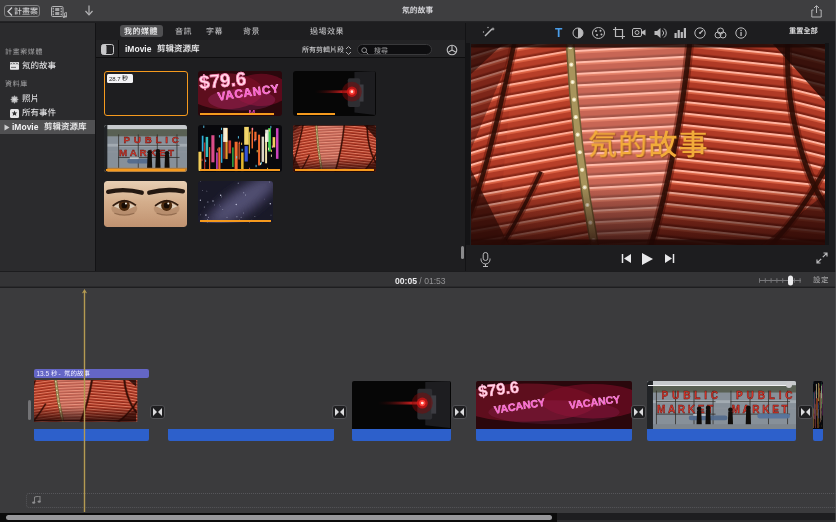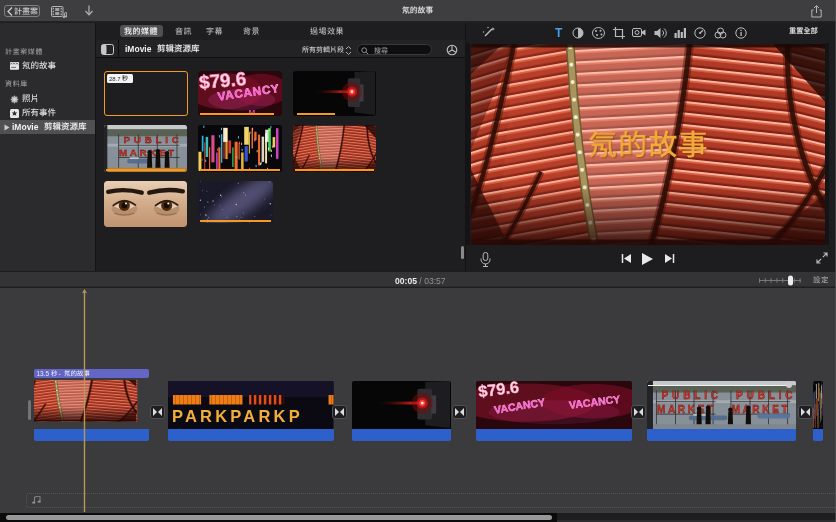--- a/index.html
+++ b/index.html
@@ -718,21 +718,21 @@
       </svg>
       <svg class="abs" style="left:198px;top:230px" width="11" height="11">
         <path d="M9.5,1 L9.5,10" stroke="#e8e8ea" stroke-width="1.5"></path>
         <path d="M1,1 L8,5.5 L1,10 Z" fill="#e8e8ea"></path>
       </svg>
       <svg class="abs" style="left:350px;top:229px" width="12" height="12">
         <path d="M7.5,1 L11,1 L11,4.5 M11,1 L6.8,5.2 M4.5,11 L1,11 L1,7.5 M1,11 L5.2,6.8" stroke="#bababc" fill="none" stroke-width="1.2"></path>
       </svg>
     </div>
     <div class="abs" style="left:0;top:271px;width:836px;height:16px;background:#343436;border-top:1px solid #1c1c1e;border-bottom:1px solid #2a2a2c">
-      <div class="abs" style="left:395px;top:3.5px;font-size:8.6px;color:#ebebed;font-weight:bold;white-space:nowrap">00:05<span style="font-weight:normal;color:#929294"> / 03:57</span></div>
+      <div class="abs" style="left:395px;top:3.5px;font-size:8.6px;color:#ebebed;font-weight:bold;white-space:nowrap">00:05<span style="font-weight:normal;color:#929294"> / 01:53</span></div>
       <svg class="abs" style="left:758px;top:3px" width="44" height="11">
         <path d="M1,5.5 L43,5.5" stroke="#77777a" stroke-width="1"></path>
         <rect x="1" y="3.2" width="1" height="4.6" fill="#77777a"></rect>
         <rect x="6.8" y="3.2" width="1" height="4.6" fill="#77777a"></rect>
         <rect x="12.6" y="3.2" width="1" height="4.6" fill="#77777a"></rect>
         <rect x="18.4" y="3.2" width="1" height="4.6" fill="#77777a"></rect>
         <rect x="24.2" y="3.2" width="1" height="4.6" fill="#77777a"></rect>
         <rect x="30" y="3.2" width="1" height="4.6" fill="#77777a"></rect>
         <rect x="35.8" y="3.2" width="1" height="4.6" fill="#77777a"></rect>
         <rect x="41.6" y="3.2" width="1" height="4.6" fill="#77777a"></rect>
@@ -769,31 +769,20 @@
             </g>
           </svg>
         </span>
       </div>
       <div class="abs" style="left:33.5px;top:92px;width:115px;height:49px;overflow:hidden;border-radius:2px 2px 0 0">
         <svg width="115" height="49" viewBox="30 25 295 165" preserveAspectRatio="none" style="display:block">
           <use href="#fan"></use>
         </svg>
       </div>
       <div class="abs" style="left:33.5px;top:141px;width:115px;height:11.5px;background:#2d60cb;border-radius:0 0 2px 2px"></div>
-      <div class="abs" style="left:168px;top:93px;width:165.5px;height:48px;overflow:hidden;border-radius:2px 2px 0 0">
-        <svg width="165.5" height="48" style="display:block">
-          <rect width="165.5" height="48" fill="#0b0a12"></rect>
-          <rect width="165.5" height="16" fill="#151126"></rect>
-          <rect x="4.965" y="14" width="28.135" height="9.5" fill="url(#obars)"></rect>
-          <rect x="41.375" y="14" width="33.1" height="9.5" fill="url(#obars)"></rect>
-          <rect x="81.095" y="14" width="34.755" height="9.5" fill="url(#rbars)"></rect>
-          <rect x="160.535" y="14" width="4.965" height="9.5" fill="url(#obars)"></rect>
-          <text x="4" y="41" font-family="Liberation Sans" font-size="16.5" font-weight="bold" fill="#f2ae3c" letter-spacing="3.2">PARKPARKP</text>
-        </svg>
-      </div>
       <div class="abs" style="left:168px;top:141px;width:165.5px;height:11.5px;background:#2d60cb;border-radius:0 0 2px 2px"></div>
       <div class="abs" style="left:352px;top:93px;width:99px;height:48px;overflow:hidden;border-radius:2px 2px 0 0">
         <svg width="99" height="48" style="display:block">
           <rect width="99" height="48" fill="#060606"></rect>
           <path d="M73.26,0.96 L98.01,0 L98.01,47.04 L73.26,44.16 Z" fill="#1d1d20"></path>
           <rect x="65.34" y="7.68" width="14.85" height="30.72" rx="2" fill="#2e2e32"></rect>
           <rect x="79.2" y="14.4" width="4.95" height="18.24" fill="#3c3c42"></rect>
           <rect x="25.74" y="20.64" width="43.56" height="2.88" fill="url(#beam)"></rect>
           <circle cx="70.29" cy="22.08" r="10.56" fill="#7a0808" opacity="0.5"></circle>
           <circle cx="70.29" cy="22.08" r="5.52" fill="#d81414" opacity="0.75"></circle>

